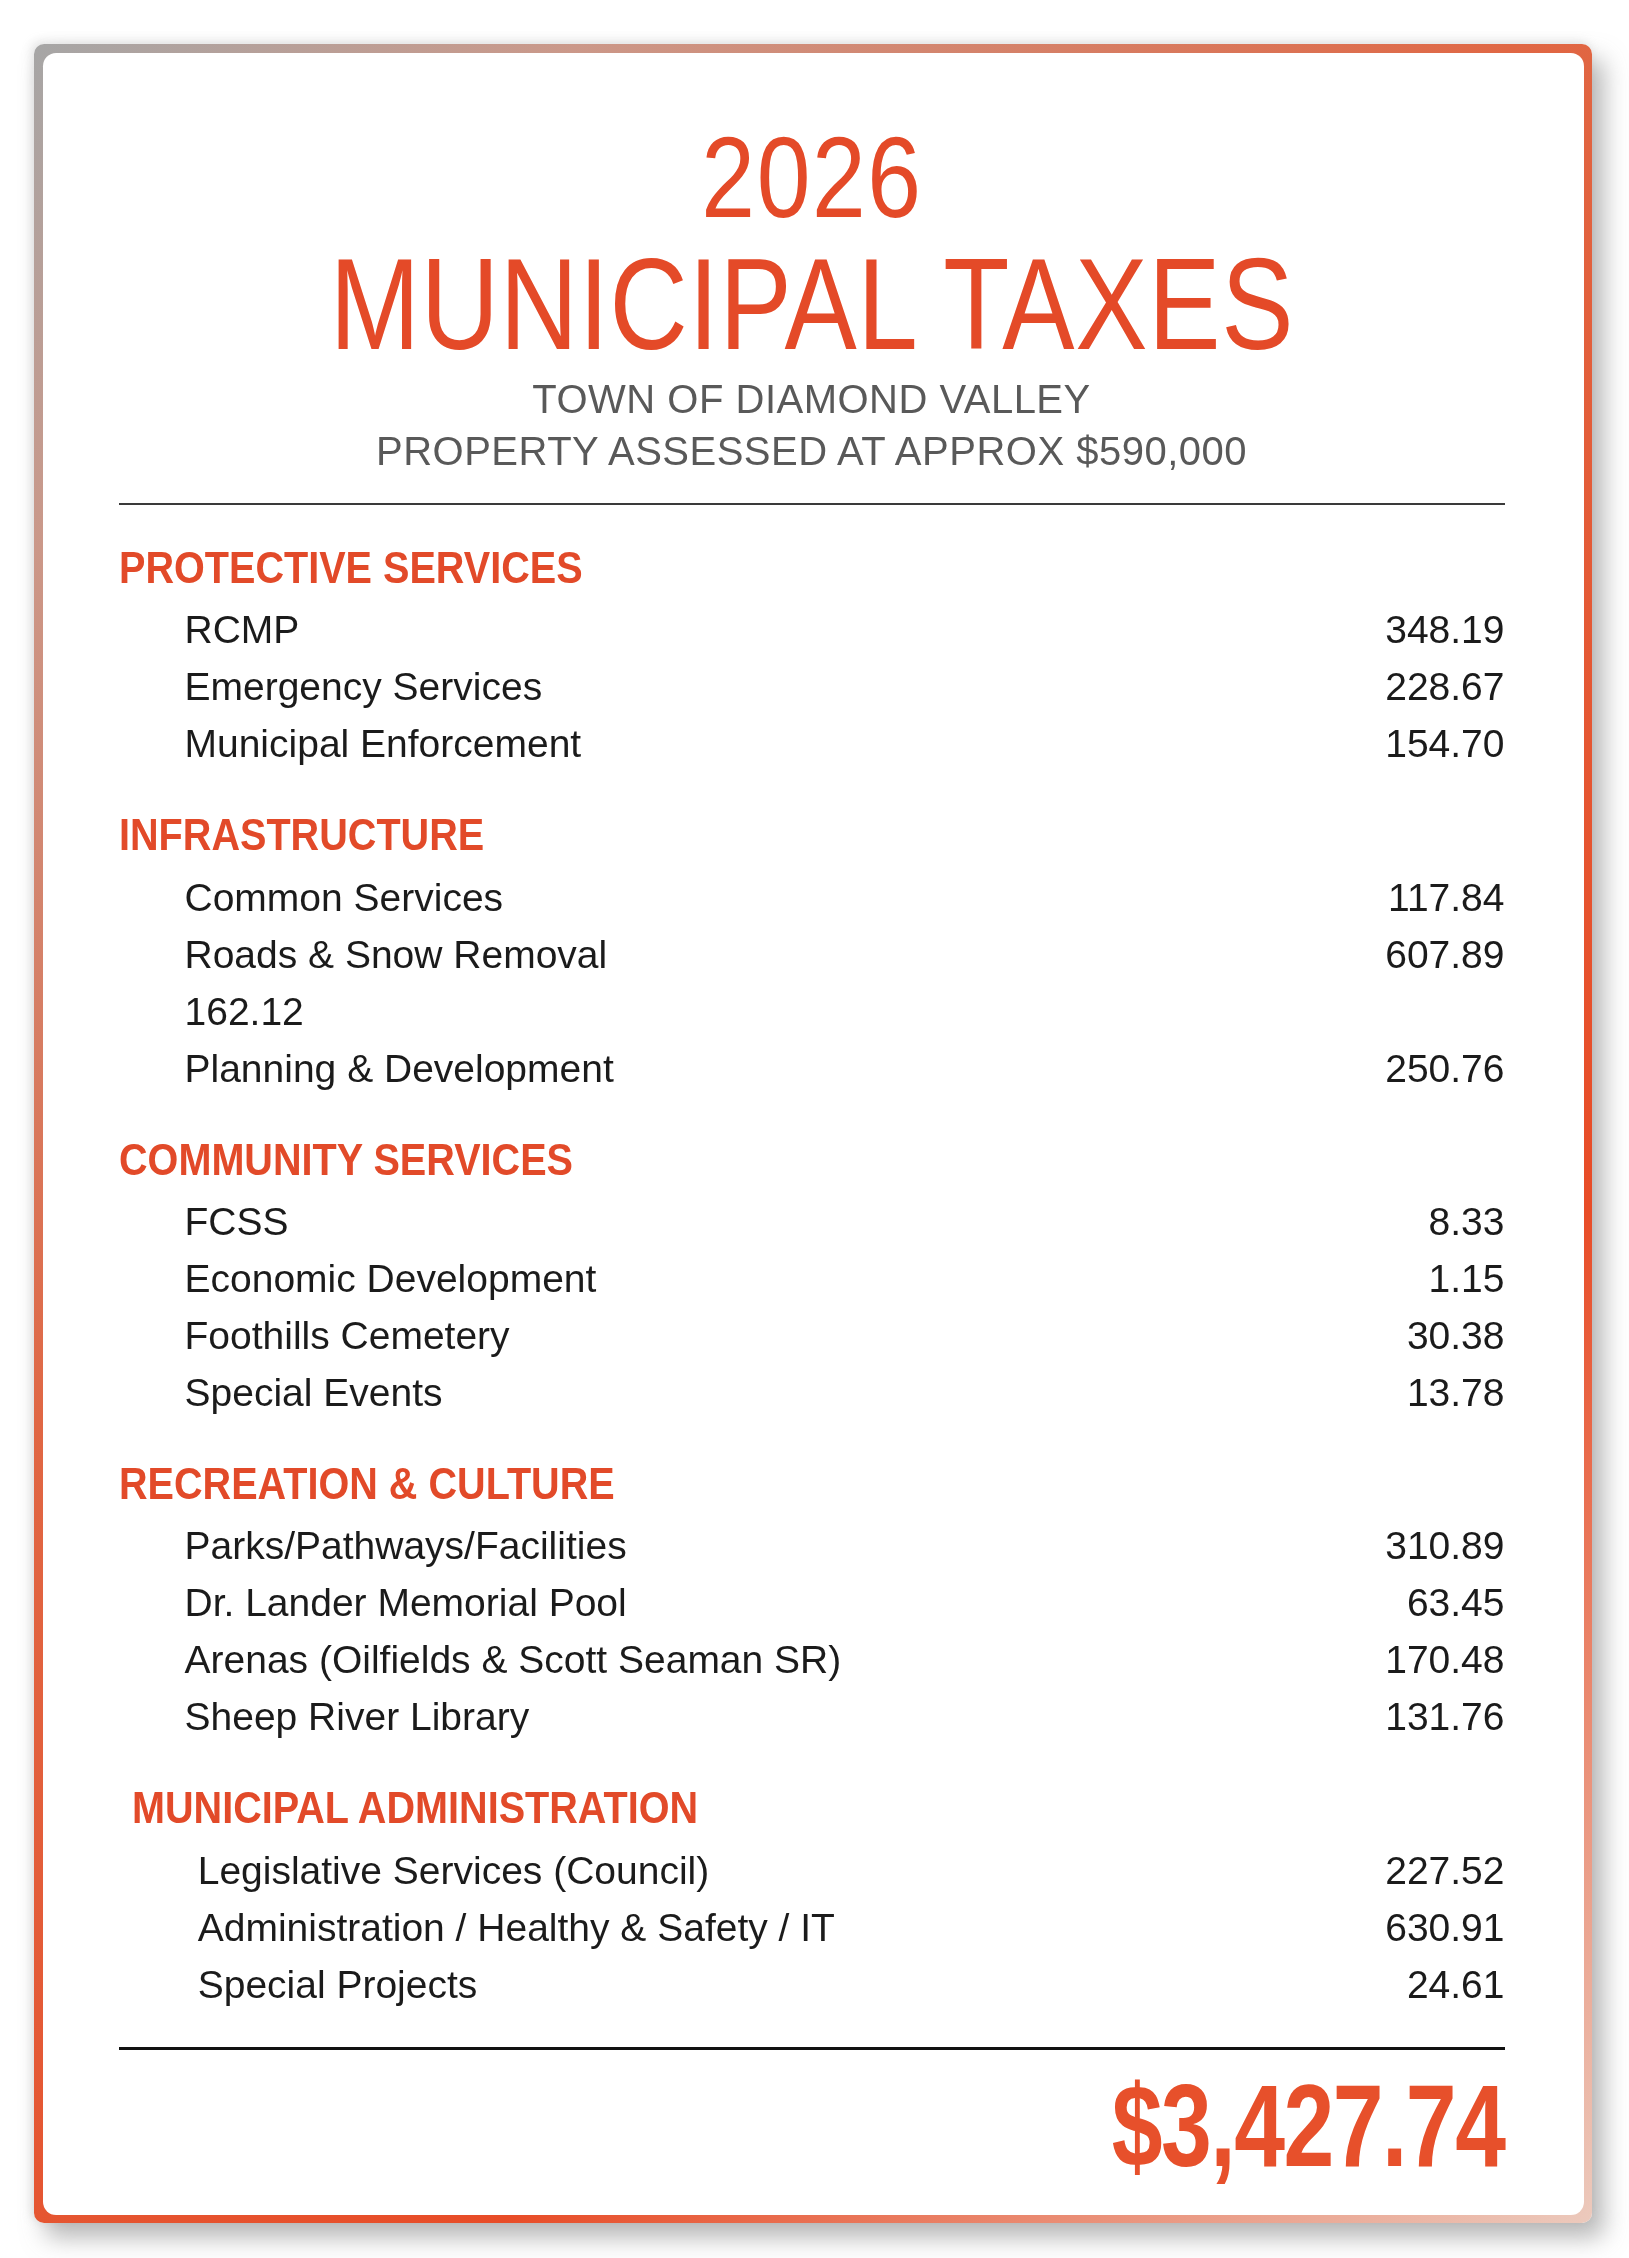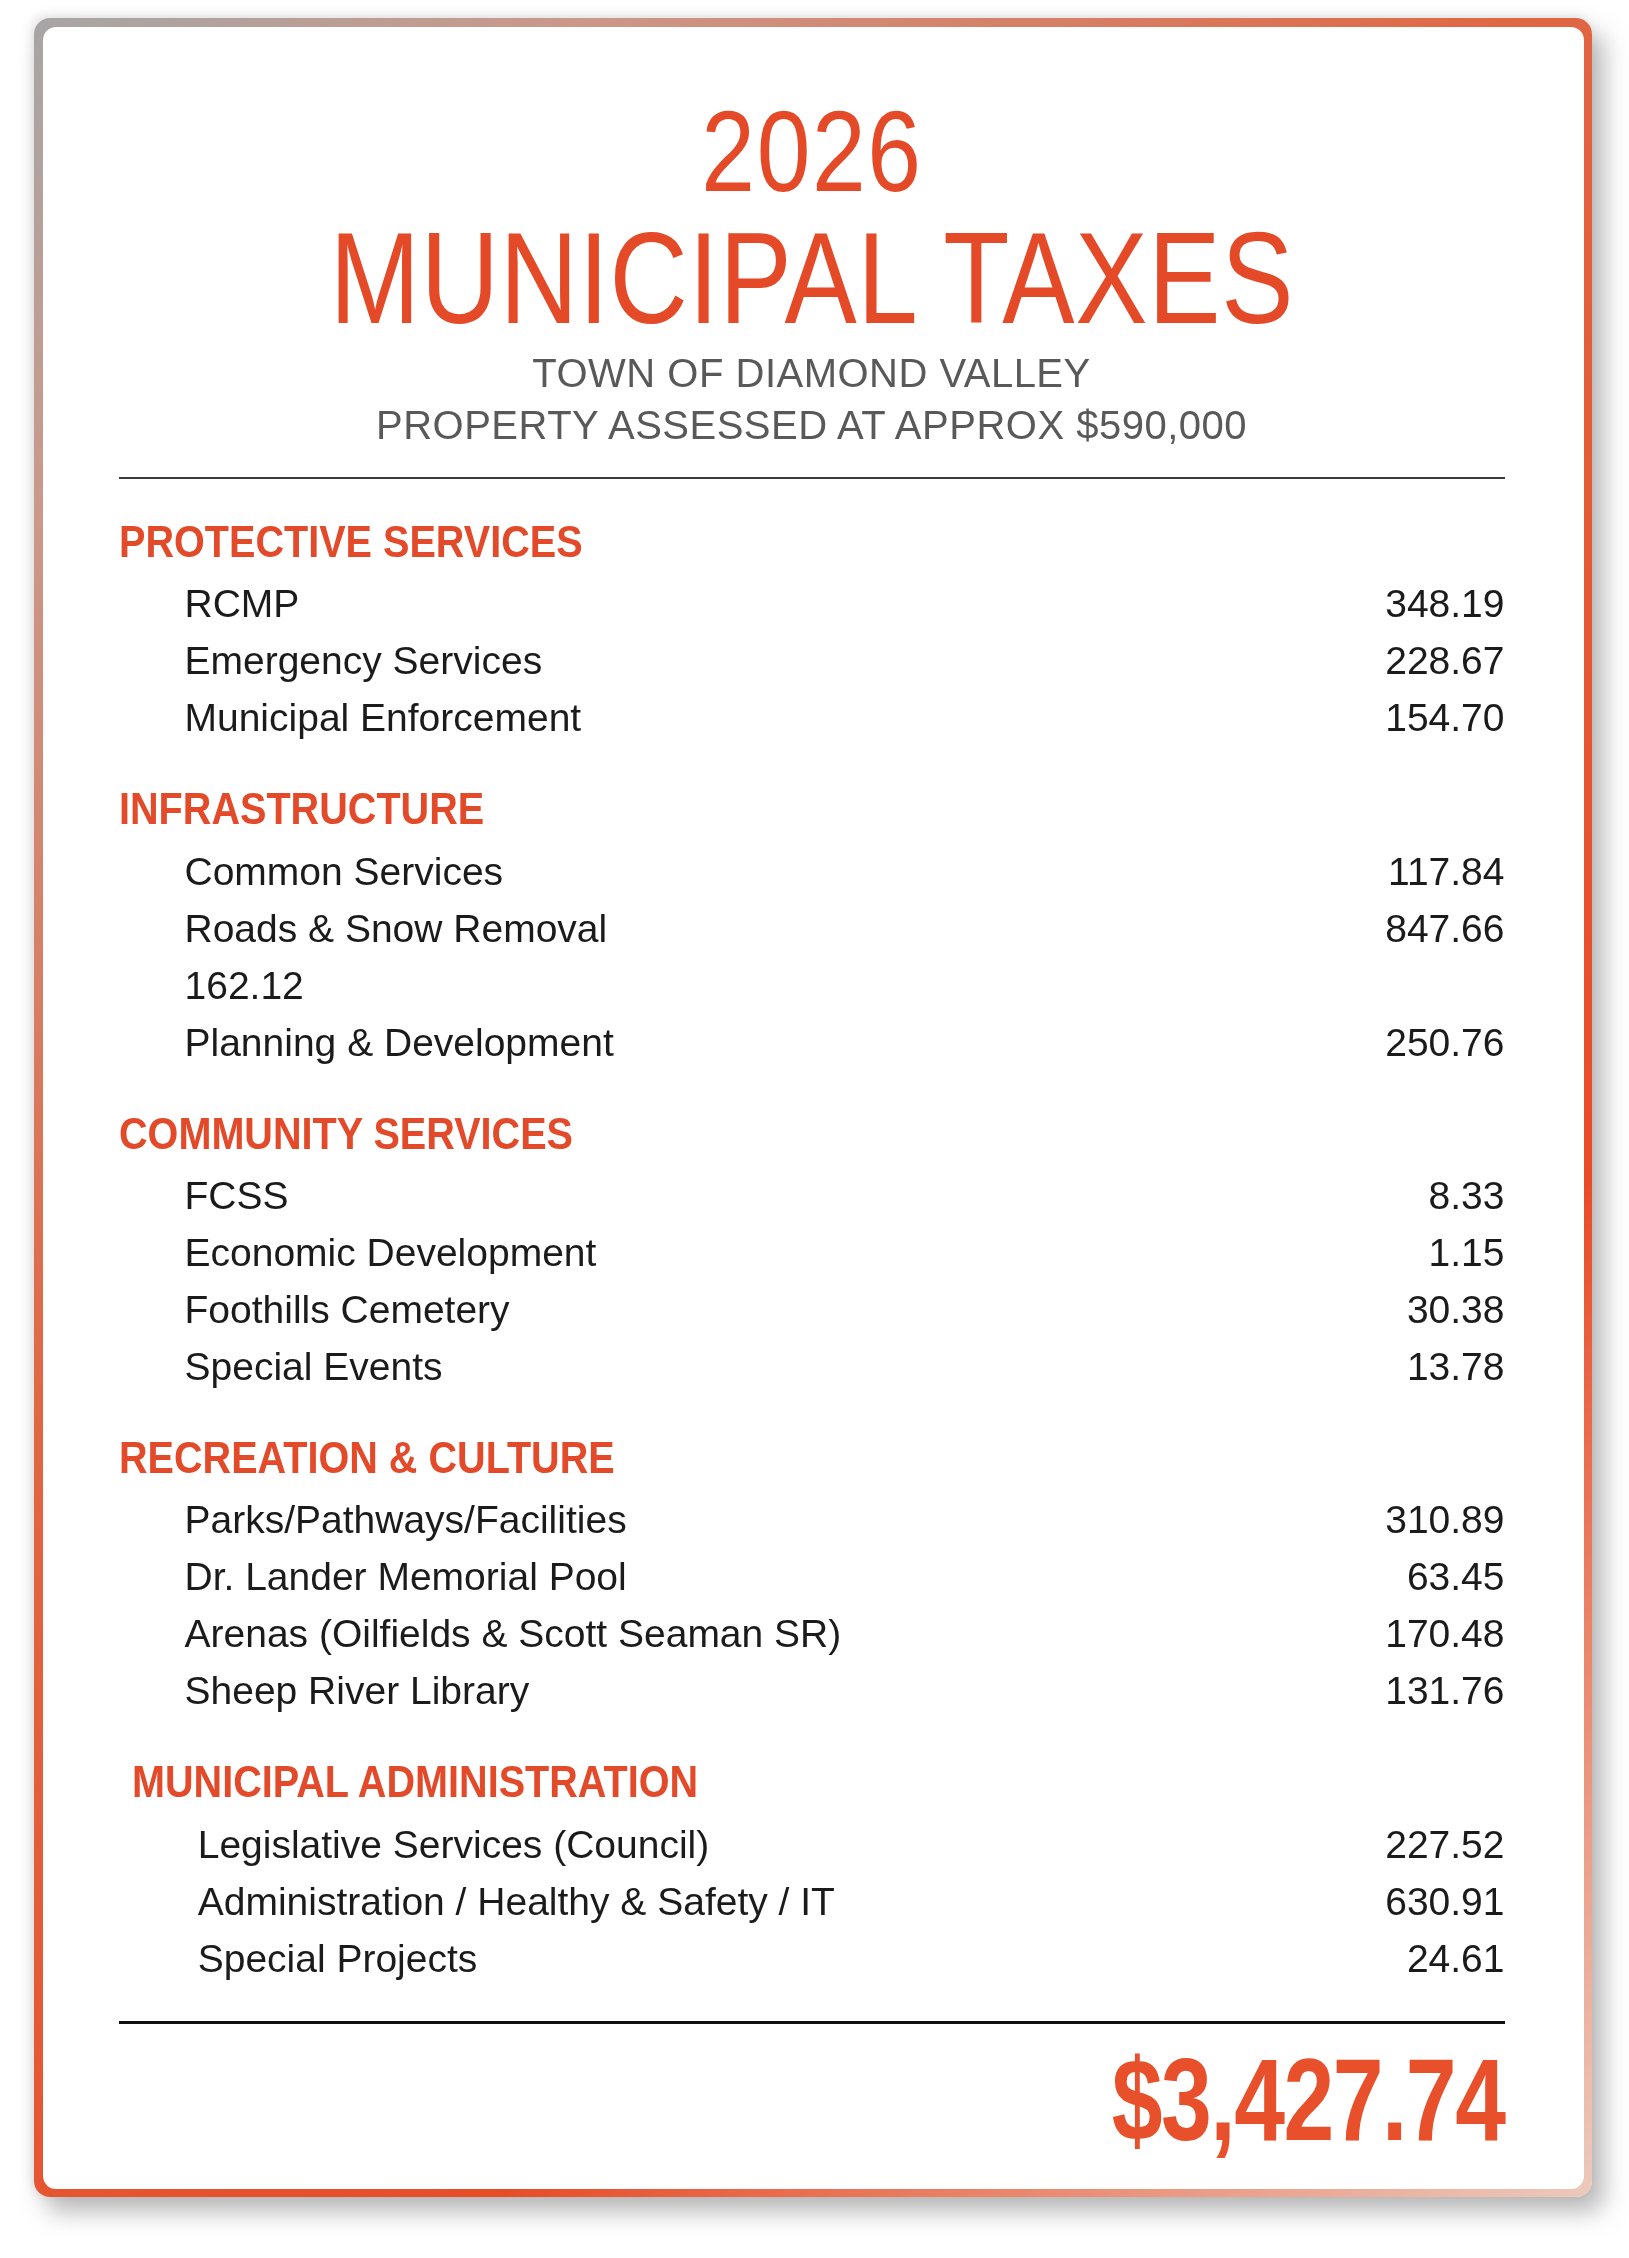--- a/index.html
+++ b/index.html
@@ -6,26 +6,26 @@
     margin: 0;
     padding: 0;
     width: 1630px;
     height: 2258px;
     background: #ffffff;
     font-family: "Liberation Sans", sans-serif;
   }
   .card-border {
     position: absolute;
     left: 34px;
-    top: 18px;
+    top: 44px;
     width: 1558px;
     height: 2179px;
     box-sizing: border-box;
     padding: 8.5px;
-    border-radius: 16px;
+    border-radius: 10px;
     background: linear-gradient(137deg,
       #a6a6a6 0%,
       #cb9889 14%,
       #e06744 38%,
       #e84c27 72%,
       #eccabd 100%);
     box-shadow: 11.4px 15px 23px rgba(115,115,115,0.5),
                 -2.8px -2.8px 9.5px rgba(170,170,170,0.28);
   }
   .card-inner {
@@ -144,21 +144,21 @@
     </div>
 
     <div class="section">
       <div class="section-heading">INFRASTRUCTURE</div>
       <div class="row">
         <span class="label">Common Services</span>
         <span class="value">117.84</span>
       </div>
       <div class="row">
         <span class="label">Roads &amp; Snow Removal</span>
-        <span class="value">847.66</span>
+        <span class="value">607.89</span>
       </div>
       <div class="row">
         <span class="value">162.12</span>
       </div>
       <div class="row">
         <span class="label">Planning &amp; Development</span>
         <span class="value">250.76</span>
       </div>
     </div>
 

